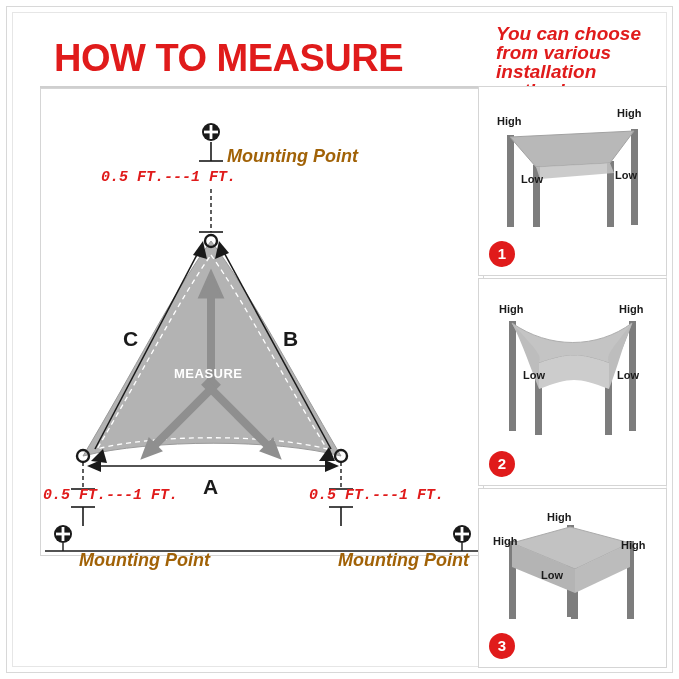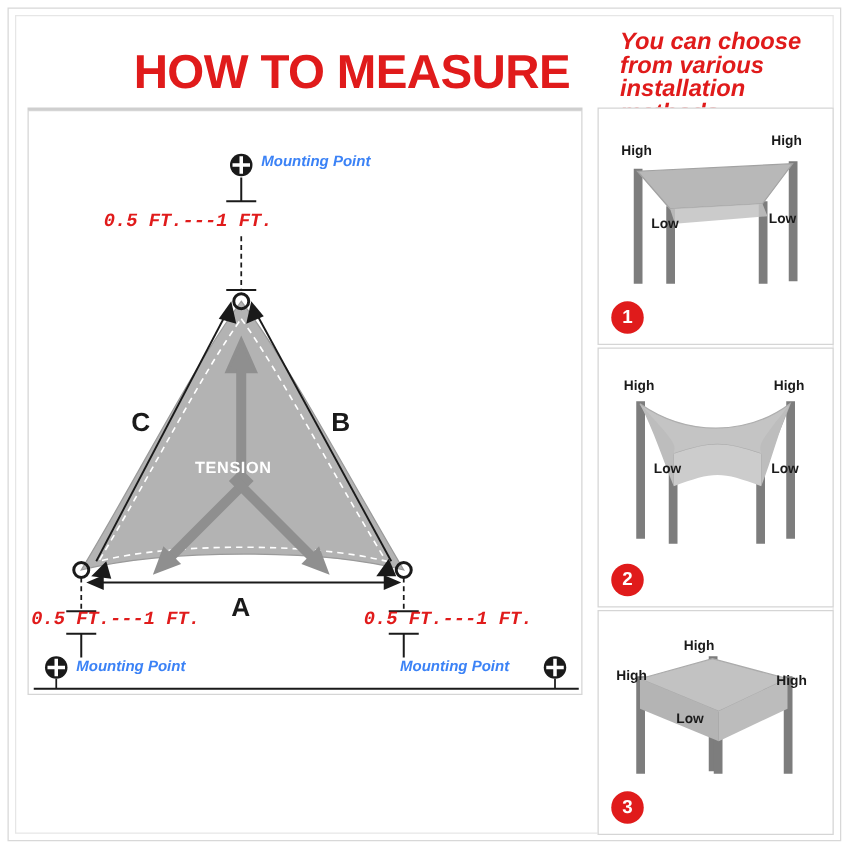--- a/index.html
+++ b/index.html
@@ -36,25 +36,24 @@
     top: 12px;
     width: 655px;
     height: 655px;
     border: 1px solid #e6e6e6;
     box-sizing: border-box;
   }
 
   
   .left-panel {
     position: absolute;
-    left: 18px;
+    left: 36px;
     top: 18px;
     width: 452px;
     height: 643px;
-    text-align: right;
   }
   .title {
     position: absolute;
     left: 18px;
     top: 20px;
     width: 420px;
     color: #e01b1b;
     font-weight: bold;
     font-size: 38px;
     letter-spacing: -0.5px;
@@ -105,24 +104,25 @@
     white-space: nowrap;
   }
   .red-dim {
     color: #e01b1b;
     font-weight: bold;
     font-style: italic;
     font-size: 15px;
     font-family: Liberation Mono, monospace;
   }
   .mount-text {
-    color: #3b82f6;
+    color: #a16207;
     font-weight: bold;
     font-style: italic;
-    font-size: 12px;
+    font-size: 18px;
+    margin-top: 24px;
   }
   .side-letter {
     color: #1a1a1a;
     font-weight: bold;
     font-size: 21px;
   }
   .tension-text {
     color: #ffffff;
     font-weight: bold;
     font-size: 13px;
@@ -276,21 +276,21 @@
           <line x1="421" y1="454" x2="421" y2="462" stroke="#1a1a1a" stroke-width="1.4"></line>
         </svg>
 
         <div class="lbl mount-text" style="left:186px; top:33px;">Mounting Point</div>
         <div class="lbl red-dim" style="left:60px; top:80px;">0.5 FT.---1 FT.</div>
 
         <div class="lbl side-letter" style="left:82px; top:238px;">C</div>
         <div class="lbl side-letter" style="left:242px; top:238px;">B</div>
         <div class="lbl side-letter" style="left:162px; top:386px;">A</div>
 
-        <div class="lbl tension-text" style="left:133px; top:277px;">TENSION</div>
+        <div class="lbl tension-text" style="left:133px; top:277px;">MEASURE</div>
 
         <div class="lbl red-dim" style="left:2px; top:398px;">0.5 FT.---1 FT.</div>
         <div class="lbl red-dim" style="left:268px; top:398px;">0.5 FT.---1 FT.</div>
 
         <div class="lbl mount-text" style="left:38px; top:437px;">Mounting Point</div>
         <div class="lbl mount-text" style="left:297px; top:437px;">Mounting Point</div>
       </div>
     </div>
 
   </div>

